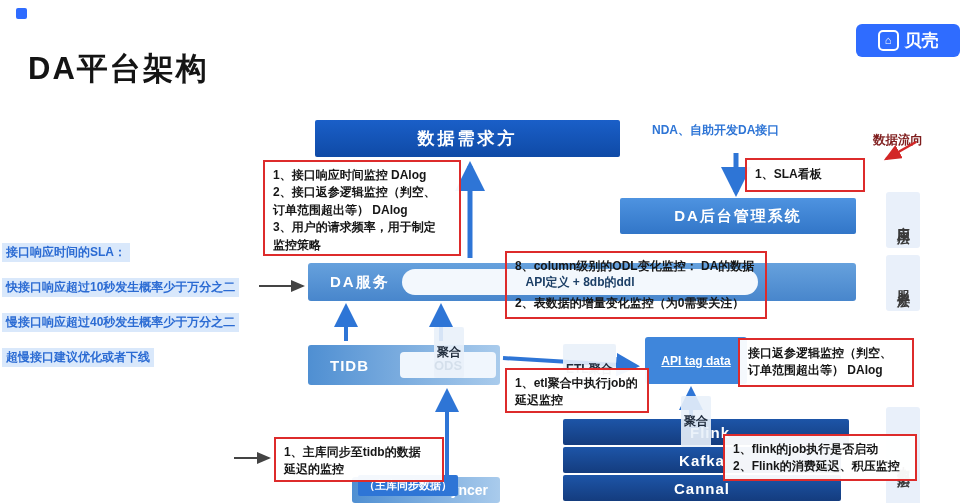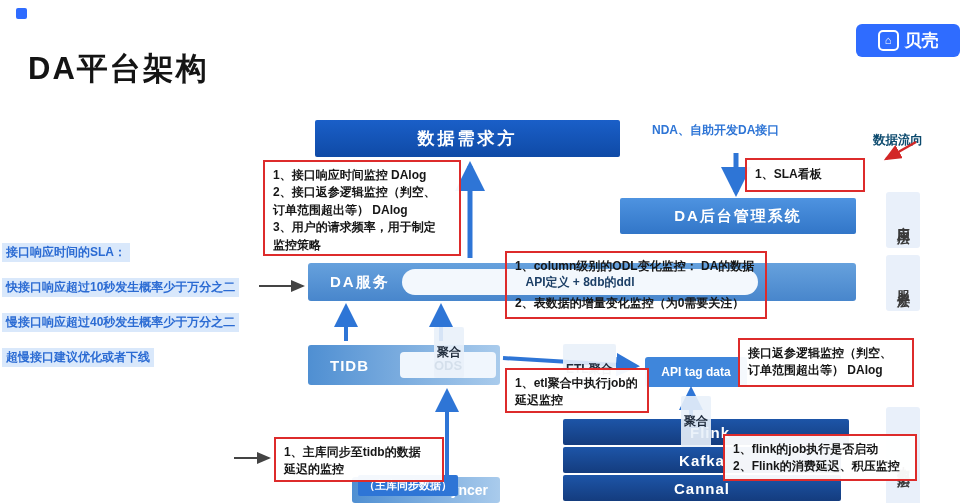--- a/index.html
+++ b/index.html
@@ -33,21 +33,21 @@
     position:absolute;left:402px;top:269px;width:356px;height:26px;background:#f3f8fd;border-radius:13px;
     display:flex;align-items:center;justify-content:center;color:#1c3f66;font-size:12px;font-weight:bold;z-index:3;
   }
   .tidb-bar{left:308px;top:345px;width:192px;height:40px;justify-content:flex-start;
     background:linear-gradient(90deg,#4f8fd2,#a9cbec);border-radius:3px;}
   .tidb-label{padding-left:22px;font-size:15px;letter-spacing:1px;}
   .ods-pill{
     position:absolute;left:400px;top:352px;width:96px;height:26px;background:#f0f6fd;border-radius:4px;
     display:flex;align-items:center;justify-content:center;color:#1c3f66;font-size:13px;font-weight:bold;z-index:3;
   }
-  .apitag{left:645px;top:357px;width:102px;height:30px;font-size:12px;background:#3f86db;border-radius:3px;}
+  .apitag{left:645px;top:337px;width:102px;height:47px;font-size:12px;background:#3f86db;border-radius:3px;text-decoration:underline;}
   .stack{left:563px;width:278px;height:26px;font-size:15px;letter-spacing:1px;
     background:linear-gradient(180deg,#1d55a8,#143c7e);border-radius:2px;}
   .flink{top:419px;padding-left:8px;} .kafka{top:447px;} .cannal{top:475px;}
   .syncer-bar{left:352px;top:477px;width:148px;height:26px;justify-content:flex-end;
     background:linear-gradient(90deg,#4f8fd2,#a9cbec);border-radius:3px;}
   .syncer-label-box{
     position:absolute;left:358px;top:475px;background:#2e75d6;color:#fff;font-size:11px;font-weight:bold;
     padding:3px 6px;border-radius:2px;z-index:4;
   }
   .syncer-text{padding-right:12px;font-size:14px;}
@@ -80,21 +80,21 @@
     padding:1px 4px;margin-bottom:16px;white-space:nowrap;
   }
   .sla-api{left:2px;top:243px;}
   .sla-sync{left:2px;top:438px;}
   
   .edge-label{
     position:absolute;z-index:5;font-size:12px;font-weight:bold;color:#1e2a3a;
     background:rgba(233,241,250,0.9);padding:17px 3px;border-radius:2px;
   }
   .note-blue{position:absolute;left:652px;top:122px;color:#2e75d6;font-size:12px;font-weight:bold;z-index:3;}
-  .flow-dir{position:absolute;left:873px;top:132px;color:#0c4a6e;font-size:12.5px;font-weight:bold;z-index:3;}
+  .flow-dir{position:absolute;left:873px;top:132px;color:#7f1d1d;font-size:12.5px;font-weight:bold;z-index:3;}
   .arrows{position:absolute;left:0;top:0;z-index:4;pointer-events:none;}
 </style>
 </head>
 <body>
 
 <div id="canvas">
 
   <div class="corner-dot"></div>
   <h1 class="title">DA平台架构</h1>
 
@@ -166,21 +166,21 @@
 
   <div class="redbox rb-api">
     <div>1、接口响应时间监控 DAlog</div>
     <div>2、接口返参逻辑监控（判空、</div>
     <div>订单范围超出等） DAlog</div>
     <div>3、用户的请求频率，用于制定</div>
     <div>监控策略</div>
   </div>
 
   <div class="redbox rb-odl transparent">
-    <div>1、column级别的ODL变化监控：  DA的数据</div>
+    <div>8、column级别的ODL变化监控：  DA的数据</div>
     <div>2、表数据的增量变化监控（为0需要关注）</div>
   </div>
 
   <div class="redbox rb-return">
     <div>接口返参逻辑监控（判空、</div>
     <div>订单范围超出等）  DAlog</div>
   </div>
 
   <div class="redbox rb-etl">
     <div>1、etl聚合中执行job的</div>

